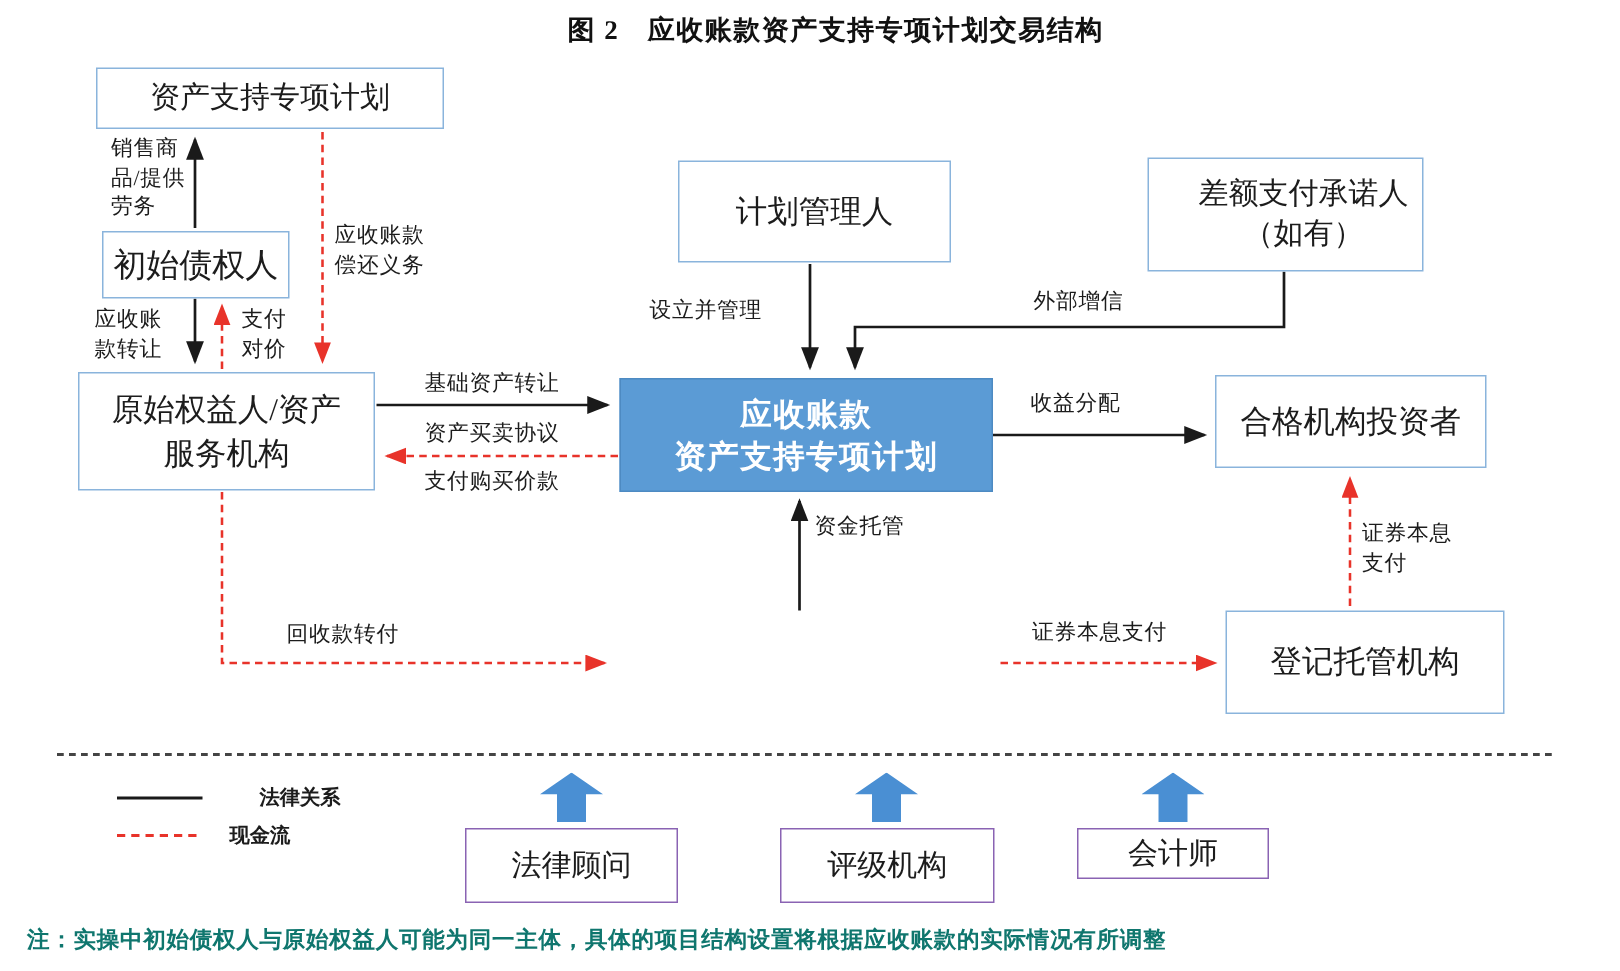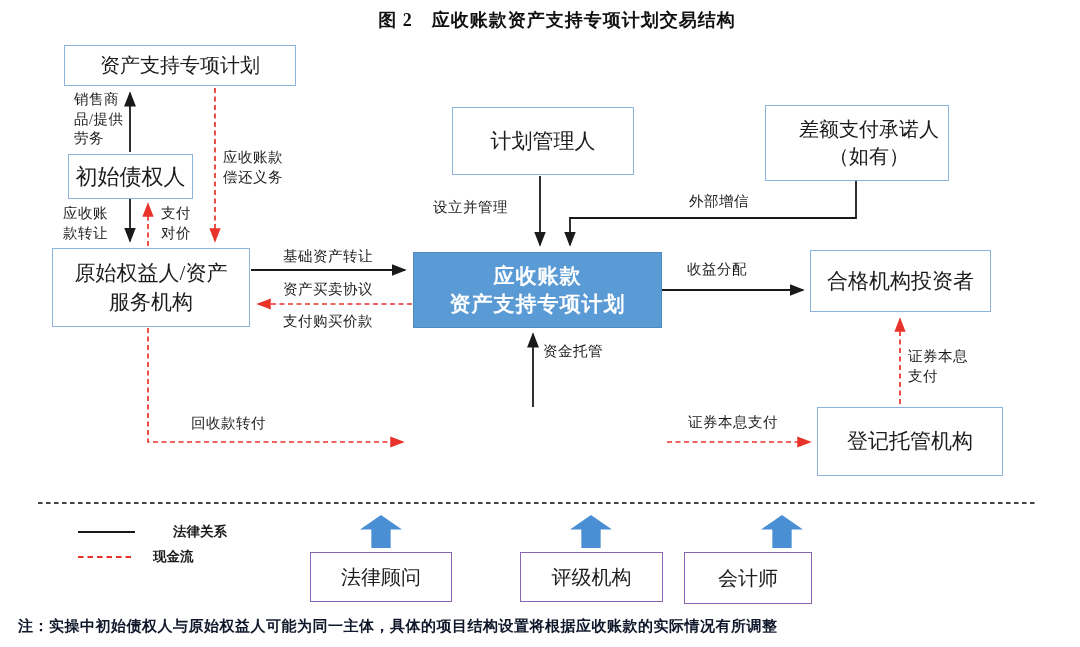--- a/index.html
+++ b/index.html
@@ -24,21 +24,21 @@
     background:#5b9bd5; border:1px solid #4d8ac2; color:#ffffff;
     font-weight:bold; letter-spacing:1px;
   }
   .lbl {
     position:absolute; color:#1c1c1c; font-size:14.5px; line-height:1.35;
     white-space:pre-line; letter-spacing:0.5px;
   }
   .legend-lbl { position:absolute; font-size:13.5px; font-weight:bold; color:#1c1c1c; }
   .note {
     position:absolute; left:18px; top:617px; width:1050px;
-    font-size:15px; font-weight:bold; color:#0f172a; letter-spacing:0.5px;
+    font-size:15px; font-weight:bold; color:#0f766e; letter-spacing:0.5px;
   }
   .block-arrow {
     position:absolute; width:42px; height:33px; background:#4a8fd3;
     clip-path:polygon(50% 0, 100% 44%, 73% 44%, 73% 100%, 27% 100%, 27% 44%, 0 44%);
   }
 </style>
 </head>
 <body>
 
 <div id="stage">
@@ -93,21 +93,21 @@
 服务机构</div>
   <div class="node" style="left:452px;top:107px;width:182px;height:68px;font-size:21px;">计划管理人</div>
   <div class="node" style="left:765px;top:105px;width:184px;height:76px;font-size:20px;padding-left:24px;">差额支付承诺人
 （如有）</div>
   <div class="node spv" style="left:413px;top:252px;width:249px;height:76px;font-size:21px;">应收账款
 资产支持专项计划</div>
   <div class="node" style="left:810px;top:250px;width:181px;height:62px;font-size:21px;">合格机构投资者</div>
   <div class="node" style="left:817px;top:407px;width:186px;height:69px;font-size:21px;">登记托管机构</div>
   <div class="node purple" style="left:310px;top:552px;width:142px;height:50px;font-size:20px;">法律顾问</div>
   <div class="node purple" style="left:520px;top:552px;width:143px;height:50px;font-size:20px;">评级机构</div>
-  <div class="node purple" style="left:684px;top:552px;width:128px;height:52px;font-size:20px;text-align:center;">会计师</div>
+  <div class="node purple" style="left:718px;top:552px;width:128px;height:34px;font-size:20px;text-align:center;">会计师</div>
 
   <div class="block-arrow" style="left:360px;top:515px;"></div>
   <div class="block-arrow" style="left:570px;top:515px;"></div>
   <div class="block-arrow" style="left:761px;top:515px;"></div>
 
   <div class="lbl" style="left:74px;top:90px;">销售商
 品/提供
 劳务</div>
   <div class="lbl" style="left:223px;top:148px;">应收账款
 偿还义务</div>

